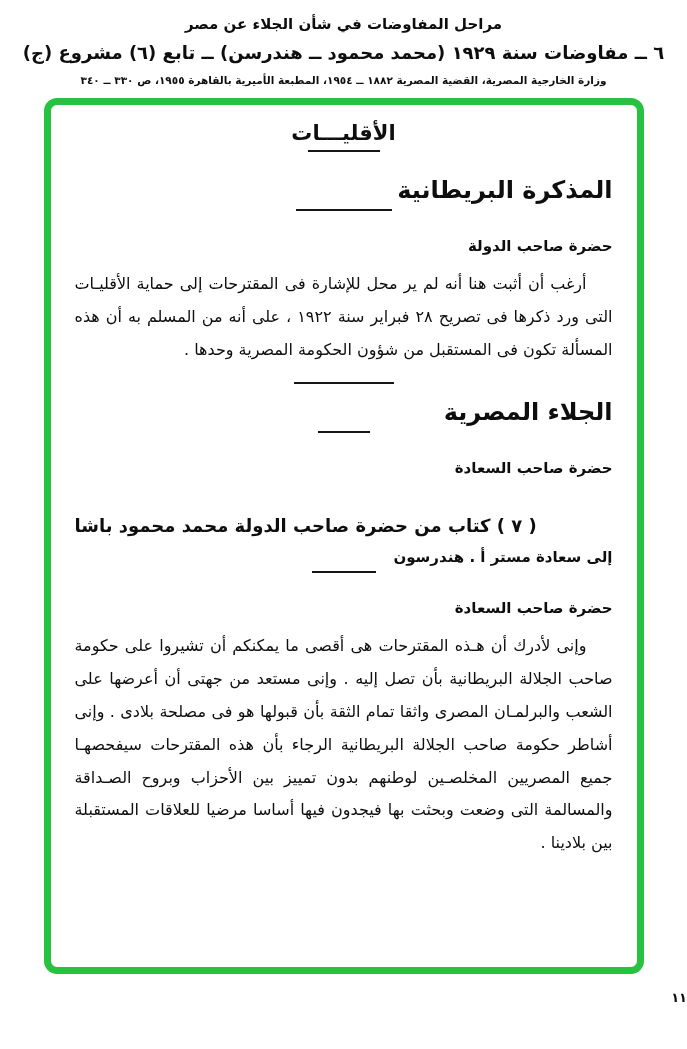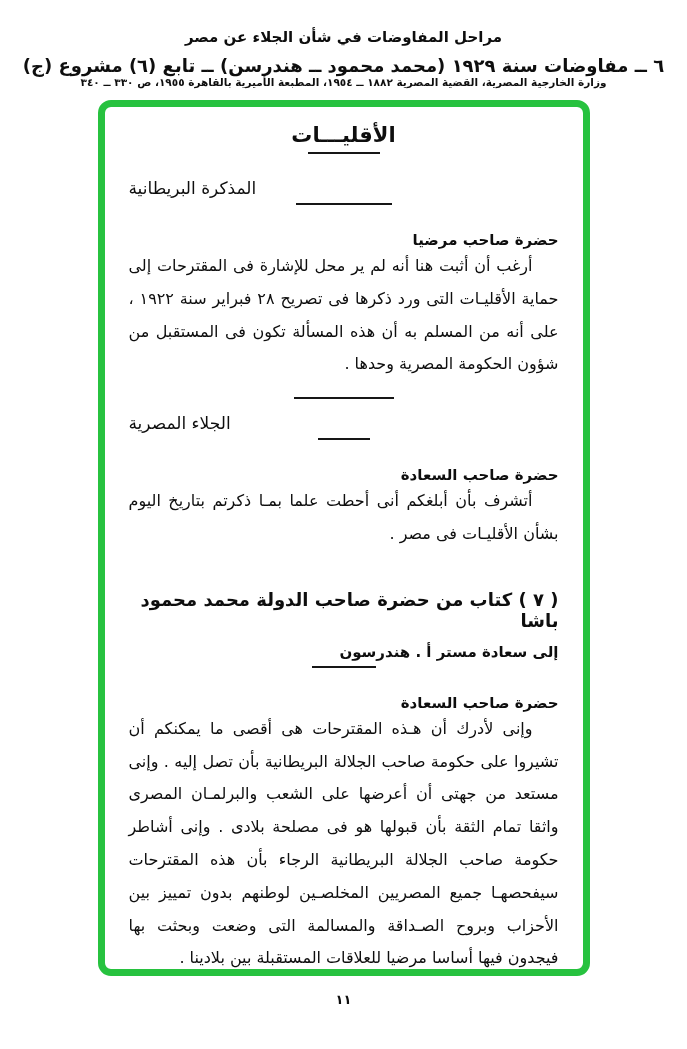--- a/index.html
+++ b/index.html
@@ -5,86 +5,85 @@
   * { margin: 0; padding: 0; box-sizing: border-box; }
   html, body { width: 687px; height: 1049px; }
   body {
     background: #ffffff;
     color: #0e0e0e;
     font-family: "DejaVu Sans", sans-serif;
     direction: rtl;
     overflow: hidden;
   }
   .doc-header { text-align: center; padding-top: 15px; }
-  .doc-header .h1 { font-size: 15px; font-weight: bold; margin-top: 13px; }
+  .doc-header .h1 { font-size: 15px; font-weight: bold; }
   .doc-header .h2 { font-size: 18px; font-weight: bold; margin-top: 9px; }
-  .doc-header .h3 { font-size: 10.5px; font-weight: bold; letter-spacing: 0.2px; }
+  .doc-header .h3 { font-size: 10.5px; font-weight: bold; margin-top: 11px; letter-spacing: 0.2px; }
 
   .highlight-box {
-    width: 492px;
+    width: 600px;
     height: 876px;
     margin: 12px auto 0;
     border: 7px solid #27c23f;
     border-radius: 13px;
     padding: 6px 24px 18px;
     position: relative;
     background: #ffffff;
   }
 
   .sec-title { text-align: center; font-size: 21px; font-weight: 600; margin-top: 10px; }
   .rule { height: 2px; background: #161616; margin: 5px auto 0; }
   .rule.w72 { width: 72px; }
   .rule.w96 { width: 96px; }
   .rule.w52 { width: 52px; }
   .rule.w64 { width: 64px; }
   .divider { width: 100px; height: 2px; background: #161616; margin: 16px auto 14px; }
 
-  .memo-heading { text-align: left; font-size: 17px; font-weight: 400; margin-top: 24px; }
+  .memo-heading { text-align: right; font-size: 24px; font-weight: 700; margin-top: 24px; }
   .salutation { font-size: 15px; font-weight: 600; margin-top: 26px; }
   .body-par {
     font-size: 16px;
     line-height: 2.05;
     text-align: justify;
     text-indent: 26px;
-    margin-top: 1px;
+    margin-top: 13px;
   }
-  .letter-heading { text-align: right; font-size: 18px; font-weight: 600; margin-top: 38px; }
+  .letter-heading { text-align: left; font-size: 18px; font-weight: 600; margin-top: 38px; }
   .letter-addressee { text-align: right; font-size: 15px; font-weight: 600; margin-top: 12px; }
 
-  .page-number { text-align: center; font-size: 13px; font-weight: bold; margin-top: 16px; }
+  .page-number { text-align: right; font-size: 13px; font-weight: bold; margin-top: 16px; }
 </style>
 </head>
 <body>
 
 <div>
 
   <header class="doc-header">
     <div class="h1">مراحل المفاوضات في شأن الجلاء عن مصر</div>
     <div class="h2">٦ ــ مفاوضات سنة ١٩٢٩ (محمد محمود ــ هندرسن) ــ تابع (٦) مشروع (ج)</div>
     <div class="h3">وزارة الخارجية المصرية، القضية المصرية ١٨٨٢ ــ ١٩٥٤، المطبعة الأميرية بالقاهرة ١٩٥٥، ص ٣٣٠ ــ ٣٤٠</div>
   </header>
 
   <section class="highlight-box">
 
     <div class="sec-title">الأقليـــات</div>
     <div class="rule w72"></div>
 
     <div class="memo-heading">المذكرة البريطانية</div>
     <div class="rule w96"></div>
 
-    <div class="salutation">حضرة صاحب مرضيا</div>
+    <div class="salutation">حضرة صاحب الدولة</div>
     <p class="body-par">أرغب أن أثبت هنا أنه لم ير محل للإشارة فى المقترحات إلى حماية الأقليـات التى ورد ذكرها فى تصريح ٢٨ فبراير سنة ١٩٢٢ ، على أنه من المسلم به أن هذه المسألة تكون فى المستقبل من شؤون الحكومة المصرية وحدها .</p>
 
     <div class="divider"></div>
 
     <div class="memo-heading" style="margin-top:6px">الجلاء المصرية</div>
     <div class="rule w52"></div>
 
     <div class="salutation">حضرة صاحب السعادة</div>
-    <p class="body-par">أتشرف بأن أبلغكم أنى أحطت علما بمـا ذكرتم بتاريخ اليوم بشأن الأقليـات فى مصر .</p>
 
     <div class="letter-heading">( ٧ ) كتاب من حضرة صاحب الدولة محمد محمود باشا</div>
     <div class="letter-addressee">إلى سعادة مستر أ . هندرسون</div>
     <div class="rule w64"></div>
 
     <div class="salutation">حضرة صاحب السعادة</div>
     <p class="body-par">وإنى لأدرك أن هـذه المقترحات هى أقصى ما يمكنكم أن تشيروا على حكومة صاحب الجلالة البريطانية بأن تصل إليه . وإنى مستعد من جهتى أن أعرضها على الشعب والبرلمـان المصرى واثقا تمام الثقة بأن قبولها هو فى مصلحة بلادى . وإنى أشاطر حكومة صاحب الجلالة البريطانية الرجاء بأن هذه المقترحات سيفحصهـا جميع المصريين المخلصـين لوطنهم بدون تمييز بين الأحزاب وبروح الصـداقة والمسالمة التى وضعت وبحثت بها فيجدون فيها أساسا مرضيا للعلاقات المستقبلة بين بلادينا .</p>
 
   </section>
 

